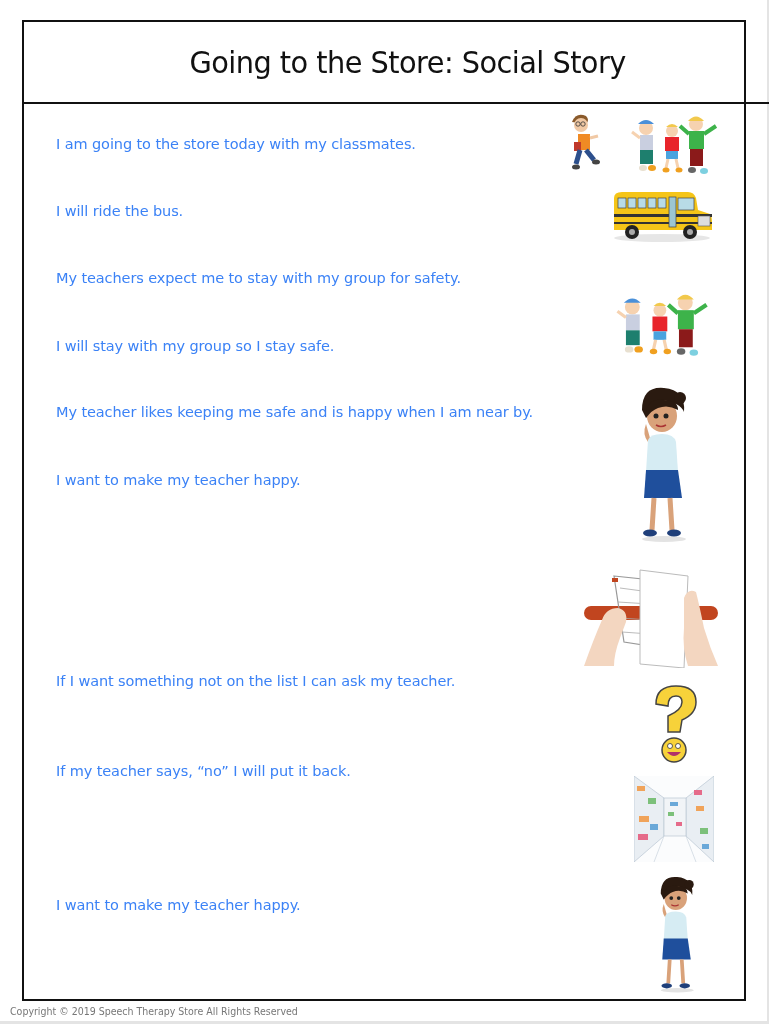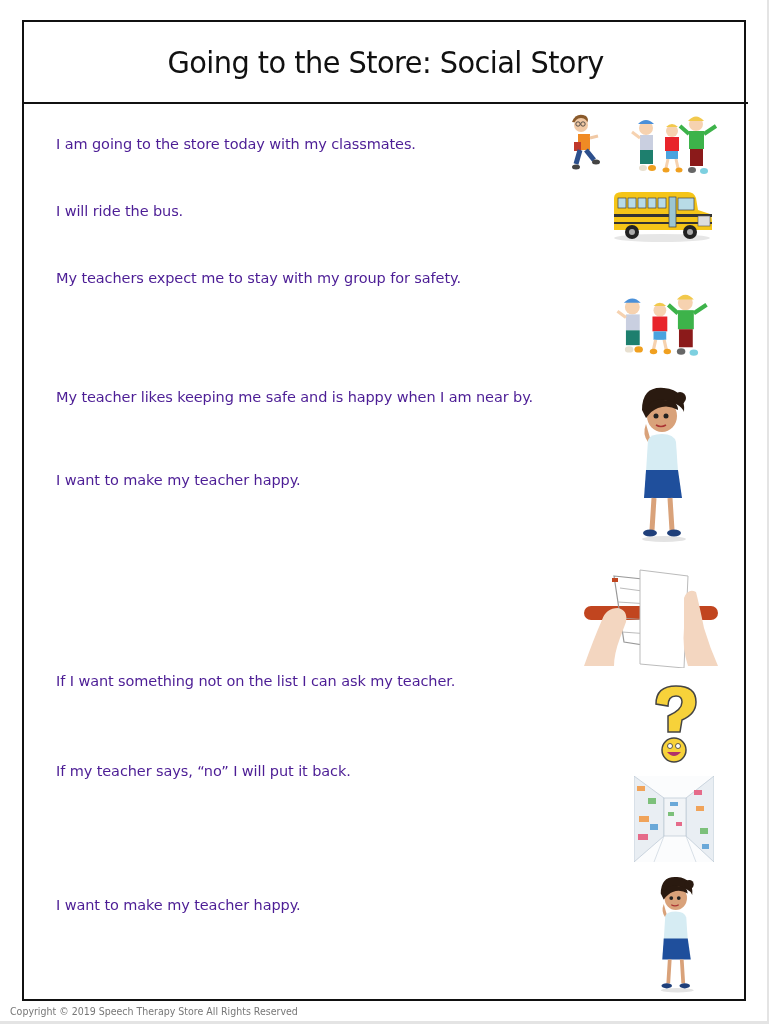--- a/index.html
+++ b/index.html
@@ -10,31 +10,31 @@
   }
   .edge-r { position:absolute; right:0; top:0; width:2px; height:1024px; background:#e4e4e4; }
   .edge-b { position:absolute; left:0; bottom:0; width:769px; height:3px; background:#e4e4e4; }
   .frame {
     position:absolute; left:22px; top:20px; width:720px; height:977px;
     border:2px solid #111; box-sizing:content-box;
   }
   .header {
     position:absolute; left:0; top:0; width:724px; height:80px;
     border-bottom:2px solid #111;
-    display:flex; align-items:center; justify-content:center;
+    display:flex; align-items:center; justify-content:center;padding-left:22px;
   }
   .title {
     font-family:"DejaVu Sans", sans-serif;
     font-size:31px; color:#111; letter-spacing:-0.6px;
     transform:scaleX(0.93);
   }
   .line {
     position:absolute; left:32px;
     font-family:"DejaVu Sans", sans-serif;
-    font-size:14.5px; color:#4c1d95; letter-spacing:-0.1px; line-height:23px;
+    font-size:14.5px; color:#3b82f6; letter-spacing:-0.1px; line-height:23px;
     white-space:nowrap;
   }
   .blank { display:inline-block; width:135px; border-bottom:1.3px solid #111; height:14px; vertical-align:baseline; }
   .pic { position:absolute; }
   .copyright {
     position:absolute; left:10px; top:1005px;
     font-family:"DejaVu Sans", sans-serif;
     font-size:10.5px; color:#777; transform:scaleX(0.9); transform-origin:left;
   }
 </style>
@@ -45,21 +45,22 @@
 <div class="edge-b"></div>
 
 <div class="frame">
   <div class="header">
     <div class="title">Going to the Store: Social Story</div>
   </div>
 
   <div class="line" style="top:111px">I am going to the store today with my classmates.</div>
   <div class="line" style="top:178px">I will ride the bus.</div>
   <div class="line" style="top:245px">My teachers expect me to stay with my group for safety.</div>
-  <div class="line" style="top:364px">My teacher likes keeping me safe and is happy when I am near by.</div>
+  <div class="line" style="top:313px">I will stay with my group so I stay safe.</div>
+  <div class="line" style="top:379px">My teacher likes keeping me safe and is happy when I am near by.</div>
   <div class="line" style="top:447px">I want to make my teacher happy.</div>
   <div class="line" style="top:648px">If I want something not on the list I can ask my teacher.</div>
   <div class="line" style="top:738px">If my teacher says, “no” I will put it back.</div>
   <div class="line" style="top:872px">I want to make my teacher happy.</div>
 </div>
 
 <svg class="pic" style="left:564px;top:112px" width="42" height="62" viewBox="0 0 42 62">
   <path d="M8 10 Q12 0 22 4 Q26 8 22 12 Z" fill="#8a5a2b"></path>
   <circle cx="17" cy="13" r="7" fill="#f1c9a5"></circle>
   <circle cx="14" cy="12" r="2.2" fill="none" stroke="#333" stroke-width="0.8"></circle>

